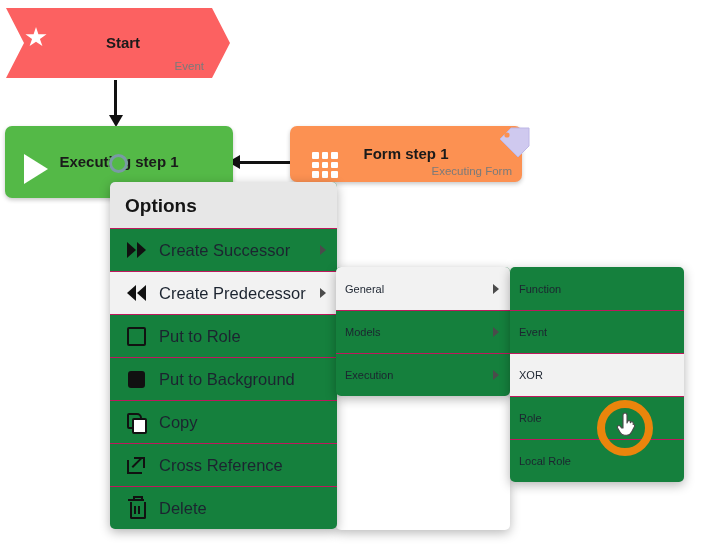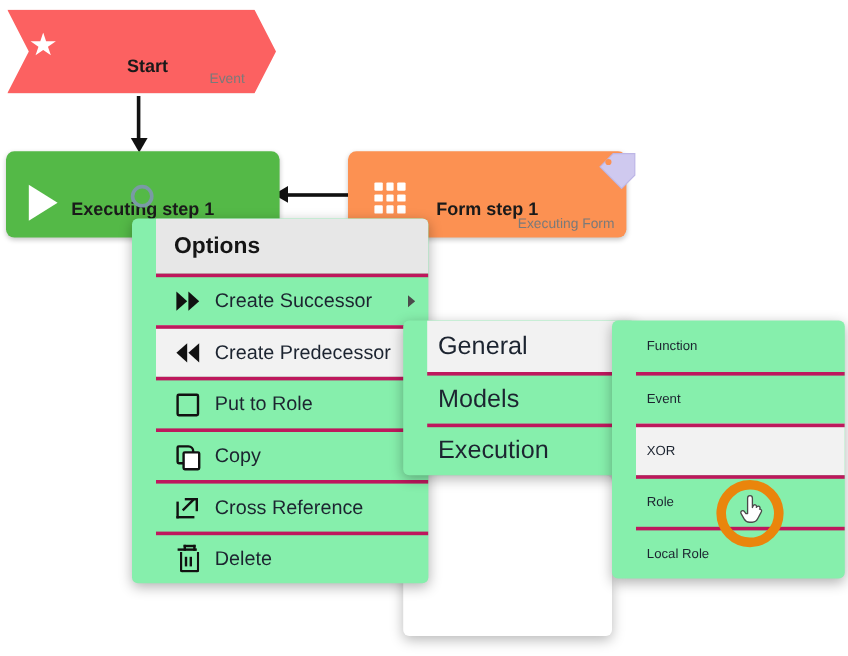--- a/index.html
+++ b/index.html
@@ -11,21 +11,20 @@
     position:relative;
   }
   #canvas{position:absolute;inset:0;}
 
   
   .node{position:absolute;}
   .node-label{
     position:absolute;left:0;right:0;top:50%;transform:translateY(-50%);
     text-align:center;font-size:15px;font-weight:bold;color:#1a1a1a;
     line-height:1.1;
-    margin-top:13px;
   }
   .node-sub{
     position:absolute;right:10px;bottom:5px;
     font-size:11.5px;color:#7a7a7a;font-weight:normal;
   }
 
   
   #node-start{left:6px;top:8px;width:224px;height:70px;}
   #node-start .shape{
     position:absolute;inset:0;background:#fc6161;
@@ -50,21 +49,21 @@
     position:absolute;left:24px;top:154px;width:0;height:0;
     border-top:15px solid transparent;border-bottom:15px solid transparent;
     border-left:24px solid #fff;
   }
   .port-dot{
     position:absolute;left:109px;top:154px;width:13px;height:13px;
     border-radius:50%;border:3px solid #7a9aa5;background:#54b947;
   }
 
   
-  #node-form{left:290px;top:126px;width:232px;height:72px;}
+  #node-form{left:290px;top:126px;width:232px;height:56px;}
   #node-form .shape{
     position:absolute;inset:0;background:#fc9152;border-radius:7px;
     box-shadow:0 2px 4px rgba(0,0,0,.22);
   }
   .grid-icon{
     position:absolute;left:312px;top:152px;width:26px;height:26px;
     display:grid;grid-template-columns:repeat(3,1fr);grid-template-rows:repeat(3,1fr);gap:3px;
   }
   .grid-icon i{background:#fff;display:block;border-radius:1px;}
   .tag-badge{
@@ -81,33 +80,32 @@
   }
   #conn-h{left:239px;top:161px;width:52px;height:3px;}
   #conn-h-head{
     position:absolute;left:228px;top:155px;width:0;height:0;
     border-top:7px solid transparent;border-bottom:7px solid transparent;
     border-right:12px solid #111;
   }
 
   
   .menu{
-    position:absolute;background:#86efac;border-radius:5px;
+    position:absolute;background:#15803d;border-radius:5px;
     box-shadow:0 3px 11px rgba(0,0,0,.30);
     overflow:hidden;
-    padding-left:20px;
   }
   .menu-header{
     background:#e7e7e7;padding:13px 15px 11px 15px;
     font-size:19px;font-weight:bold;color:#151515;
   }
   .menu-item{
     display:flex;align-items:center;
     height:43px;padding:0 11px;
-    border-top:3px solid #be185d;
+    border-top:1px solid #be185d;
     font-size:16.5px;color:#1c2430;
     box-sizing:border-box;cursor:default;
     white-space:nowrap;
   }
   .menu-item:first-child{border-top:none;}
   .menu-item.active{background:#f2f2f2;}
   .mi-icon{
     width:30px;min-width:30px;height:22px;position:relative;
     margin-right:8px;display:flex;align-items:center;justify-content:center;
   }
@@ -135,21 +133,21 @@
   .ic-trash{position:relative;width:16px;height:19px;}
   .ic-trash .lid{position:absolute;left:0;top:0;width:16px;height:2px;background:#111;}
   .ic-trash .hdl{position:absolute;left:5px;top:-3px;width:6px;height:3px;border:2px solid #111;border-bottom:none;}
   .ic-trash .can{position:absolute;left:2px;top:3px;width:12px;height:15px;border:2px solid #111;border-top:none;border-radius:0 0 2px 2px;}
   .ic-trash .l1{position:absolute;left:6px;top:7px;width:2px;height:8px;background:#111;}
   .ic-trash .l2{position:absolute;left:10px;top:7px;width:2px;height:8px;background:#111;}
 
   
   #menu-options{left:110px;top:182px;width:227px;}
   #menu-level2{left:336px;top:267px;width:174px;}
-  #menu-level2 .menu-item{height:43px;font-size:21px;padding-left:9px;}
+  #menu-level2 .menu-item{height:43px;font-size:11px;padding-left:9px;}
   #menu-level3{left:510px;top:267px;width:174px;}
   #menu-level3 .menu-item{height:43px;font-size:11px;padding-left:9px;}
   #panel-empty{
     position:absolute;left:336px;top:396px;width:174px;height:134px;
     background:#fff;border-radius:5px;box-shadow:0 3px 11px rgba(0,0,0,.28);
   }
 
   
   #cursor-ring{
     position:absolute;left:597px;top:400px;width:56px;height:56px;
@@ -230,20 +228,26 @@
       <span class="mi-arrow"></span>
     </div>
 
     <div class="menu-item">
       <span class="mi-icon">
         <span class="ic-sq-o"></span>
       </span>
       <span class="mi-label">Put to Role</span>
     </div>
 
+    <div class="menu-item">
+      <span class="mi-icon">
+        <span class="ic-sq-f"></span>
+      </span>
+      <span class="mi-label">Put to Background</span>
+    </div>
 
     <div class="menu-item">
       <span class="mi-icon">
         <span class="ic-copy">
             <span class="a"></span>
             <span class="b"></span>
           </span>
       </span>
       <span class="mi-label">Copy</span>
     </div>

